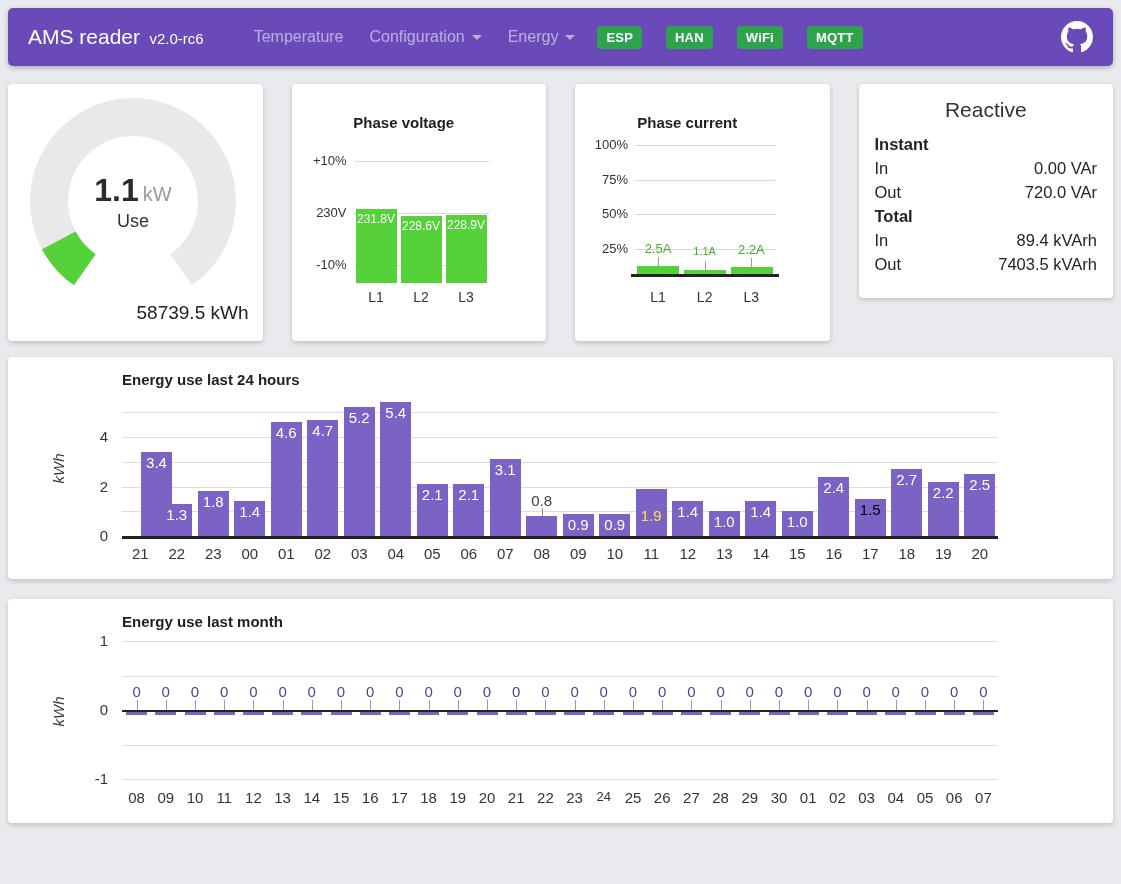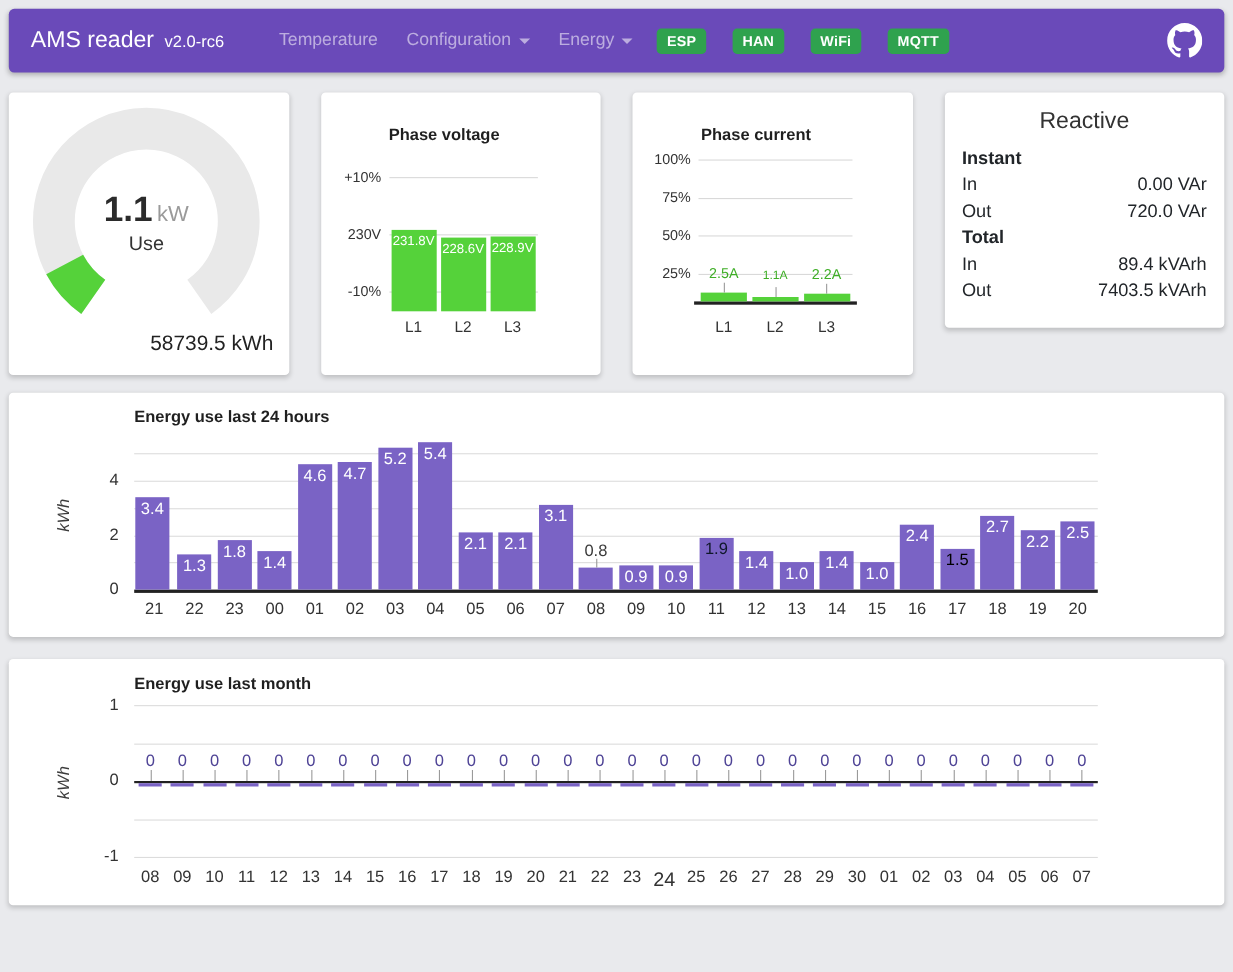--- a/index.html
+++ b/index.html
@@ -211,21 +211,21 @@
     <div class="y-axis-label" style="top:103px;">kWh</div>
   <div style="position: absolute; left: 114px; top: 154.25px; width: 876px; height: 1px; background: rgb(220, 220, 220);"></div>
       <div style="position: absolute; left: 114px; top: 129.5px; width: 876px; height: 1px; background: rgb(220, 220, 220);"></div>
       <div style="position: absolute; left: 114px; top: 104.75px; width: 876px; height: 1px; background: rgb(220, 220, 220);"></div>
       <div style="position: absolute; left: 114px; top: 80px; width: 876px; height: 1px; background: rgb(220, 220, 220);"></div>
       <div style="position: absolute; left: 114px; top: 55.25px; width: 876px; height: 1px; background: rgb(220, 220, 220);"></div>
       <div style="position: absolute; left: 70px; top: 170px; width: 30px; text-align: right; font-size: 15px; color: rgb(51, 51, 51);">0</div>
       <div style="position: absolute; left: 70px; top: 120.5px; width: 30px; text-align: right; font-size: 15px; color: rgb(51, 51, 51);">2</div>
       <div style="position: absolute; left: 70px; top: 71px; width: 30px; text-align: right; font-size: 15px; color: rgb(51, 51, 51);">4</div>
       <div style="position: absolute; left: 114px; top: 179px; width: 876px; height: 2.5px; background: rgb(34, 34, 34);"></div>
-      <div style="position: absolute; left: 115px; top: 94.85px; width: 31px; height: 84.15px; background: rgb(122, 99, 197);">
+      <div style="position: absolute; left: 133px; top: 94.85px; width: 31px; height: 84.15px; background: rgb(122, 99, 197);">
         <div style="position: absolute; left: 0px; right: 0px; top: 2px; text-align: center; font-size: 15px; color: rgb(255, 255, 255);">3.4</div>
       </div>
       <div style="position: absolute; left: 114px; top: 188px; width: 36.5px; text-align: center; font-size: 15px; color: rgb(51, 51, 51);">21</div>
       <div style="position: absolute; left: 153.25px; top: 146.825px; width: 31px; height: 32.175px; background: rgb(122, 99, 197);">
         <div style="position: absolute; left: 0px; right: 0px; top: 2px; text-align: center; font-size: 15px; color: rgb(255, 255, 255);">1.3</div>
       </div>
       <div style="position: absolute; left: 150.5px; top: 188px; width: 36.5px; text-align: center; font-size: 15px; color: rgb(51, 51, 51);">22</div>
       <div style="position: absolute; left: 189.75px; top: 134.45px; width: 31px; height: 44.55px; background: rgb(122, 99, 197);">
         <div style="position: absolute; left: 0px; right: 0px; top: 2px; text-align: center; font-size: 15px; color: rgb(255, 255, 255);">1.8</div>
       </div>
@@ -268,21 +268,21 @@
       <div style="position: absolute; left: 515.5px; top: 188px; width: 36.5px; text-align: center; font-size: 15px; color: rgb(51, 51, 51);">08</div>
       <div style="position: absolute; left: 554.75px; top: 156.725px; width: 31px; height: 22.275px; background: rgb(122, 99, 197);">
         <div style="position: absolute; left: 0px; right: 0px; top: 2px; text-align: center; font-size: 15px; color: rgb(255, 255, 255);">0.9</div>
       </div>
       <div style="position: absolute; left: 552px; top: 188px; width: 36.5px; text-align: center; font-size: 15px; color: rgb(51, 51, 51);">09</div>
       <div style="position: absolute; left: 591.25px; top: 156.725px; width: 31px; height: 22.275px; background: rgb(122, 99, 197);">
         <div style="position: absolute; left: 0px; right: 0px; top: 2px; text-align: center; font-size: 15px; color: rgb(255, 255, 255);">0.9</div>
       </div>
       <div style="position: absolute; left: 588.5px; top: 188px; width: 36.5px; text-align: center; font-size: 15px; color: rgb(51, 51, 51);">10</div>
       <div style="position: absolute; left: 627.75px; top: 131.975px; width: 31px; height: 47.025px; background: rgb(122, 99, 197);">
-        <div style="position: absolute; left: 0px; right: 0px; top: 2px; text-align: center; font-size: 15px; color: #0f172a;">1.9</div>
+        <div style="position: absolute; left: 0px; right: 0px; top: 18px; text-align: center; font-size: 15px; color: #fde047;">1.9</div>
       </div>
       <div style="position: absolute; left: 625px; top: 188px; width: 36.5px; text-align: center; font-size: 15px; color: rgb(51, 51, 51);">11</div>
       <div style="position: absolute; left: 664.25px; top: 144.35px; width: 31px; height: 34.65px; background: rgb(122, 99, 197);">
         <div style="position: absolute; left: 0px; right: 0px; top: 2px; text-align: center; font-size: 15px; color: rgb(255, 255, 255);">1.4</div>
       </div>
       <div style="position: absolute; left: 661.5px; top: 188px; width: 36.5px; text-align: center; font-size: 15px; color: rgb(51, 51, 51);">12</div>
       <div style="position: absolute; left: 700.75px; top: 154.25px; width: 31px; height: 24.75px; background: rgb(122, 99, 197);">
         <div style="position: absolute; left: 0px; right: 0px; top: 2px; text-align: center; font-size: 15px; color: rgb(255, 255, 255);">1.0</div>
       </div>
       <div style="position: absolute; left: 698px; top: 188px; width: 36.5px; text-align: center; font-size: 15px; color: rgb(51, 51, 51);">13</div>
@@ -387,21 +387,21 @@
       <div style="position: absolute; left: 537.4px; top: 101px; width: 1px; height: 10px; background: rgb(154, 154, 154);"></div>
       <div style="position: absolute; left: 526.9px; top: 113px; width: 21px; height: 2.5px; background: rgb(122, 99, 197);"></div>
       <div style="position: absolute; left: 522.8px; top: 190px; width: 29.2px; text-align: center; font-size: 15px; color: rgb(51, 51, 51);">22</div>
       <div style="position: absolute; left: 552px; top: 84px; width: 29.2px; text-align: center; font-size: 15px; color: rgb(79, 68, 150);">0</div>
       <div style="position: absolute; left: 566.6px; top: 101px; width: 1px; height: 10px; background: rgb(154, 154, 154);"></div>
       <div style="position: absolute; left: 556.1px; top: 113px; width: 21px; height: 2.5px; background: rgb(122, 99, 197);"></div>
       <div style="position: absolute; left: 552px; top: 190px; width: 29.2px; text-align: center; font-size: 15px; color: rgb(51, 51, 51);">23</div>
       <div style="position: absolute; left: 581.2px; top: 84px; width: 29.2px; text-align: center; font-size: 15px; color: rgb(79, 68, 150);">0</div>
       <div style="position: absolute; left: 595.8px; top: 101px; width: 1px; height: 10px; background: rgb(154, 154, 154);"></div>
       <div style="position: absolute; left: 585.3px; top: 113px; width: 21px; height: 2.5px; background: rgb(122, 99, 197);"></div>
-      <div style="position: absolute; left: 581.2px; top: 190px; width: 29.2px; text-align: center; font-size: 18px; color: rgb(51, 51, 51);">24</div>
+      <div style="position: absolute; left: 581.2px; top: 190px; width: 29.2px; text-align: center; font-size: 13px; color: rgb(51, 51, 51);">24</div>
       <div style="position: absolute; left: 610.4px; top: 84px; width: 29.2px; text-align: center; font-size: 15px; color: rgb(79, 68, 150);">0</div>
       <div style="position: absolute; left: 625px; top: 101px; width: 1px; height: 10px; background: rgb(154, 154, 154);"></div>
       <div style="position: absolute; left: 614.5px; top: 113px; width: 21px; height: 2.5px; background: rgb(122, 99, 197);"></div>
       <div style="position: absolute; left: 610.4px; top: 190px; width: 29.2px; text-align: center; font-size: 15px; color: rgb(51, 51, 51);">25</div>
       <div style="position: absolute; left: 639.6px; top: 84px; width: 29.2px; text-align: center; font-size: 15px; color: rgb(79, 68, 150);">0</div>
       <div style="position: absolute; left: 654.2px; top: 101px; width: 1px; height: 10px; background: rgb(154, 154, 154);"></div>
       <div style="position: absolute; left: 643.7px; top: 113px; width: 21px; height: 2.5px; background: rgb(122, 99, 197);"></div>
       <div style="position: absolute; left: 639.6px; top: 190px; width: 29.2px; text-align: center; font-size: 15px; color: rgb(51, 51, 51);">26</div>
       <div style="position: absolute; left: 668.8px; top: 84px; width: 29.2px; text-align: center; font-size: 15px; color: rgb(79, 68, 150);">0</div>
       <div style="position: absolute; left: 683.4px; top: 101px; width: 1px; height: 10px; background: rgb(154, 154, 154);"></div>

